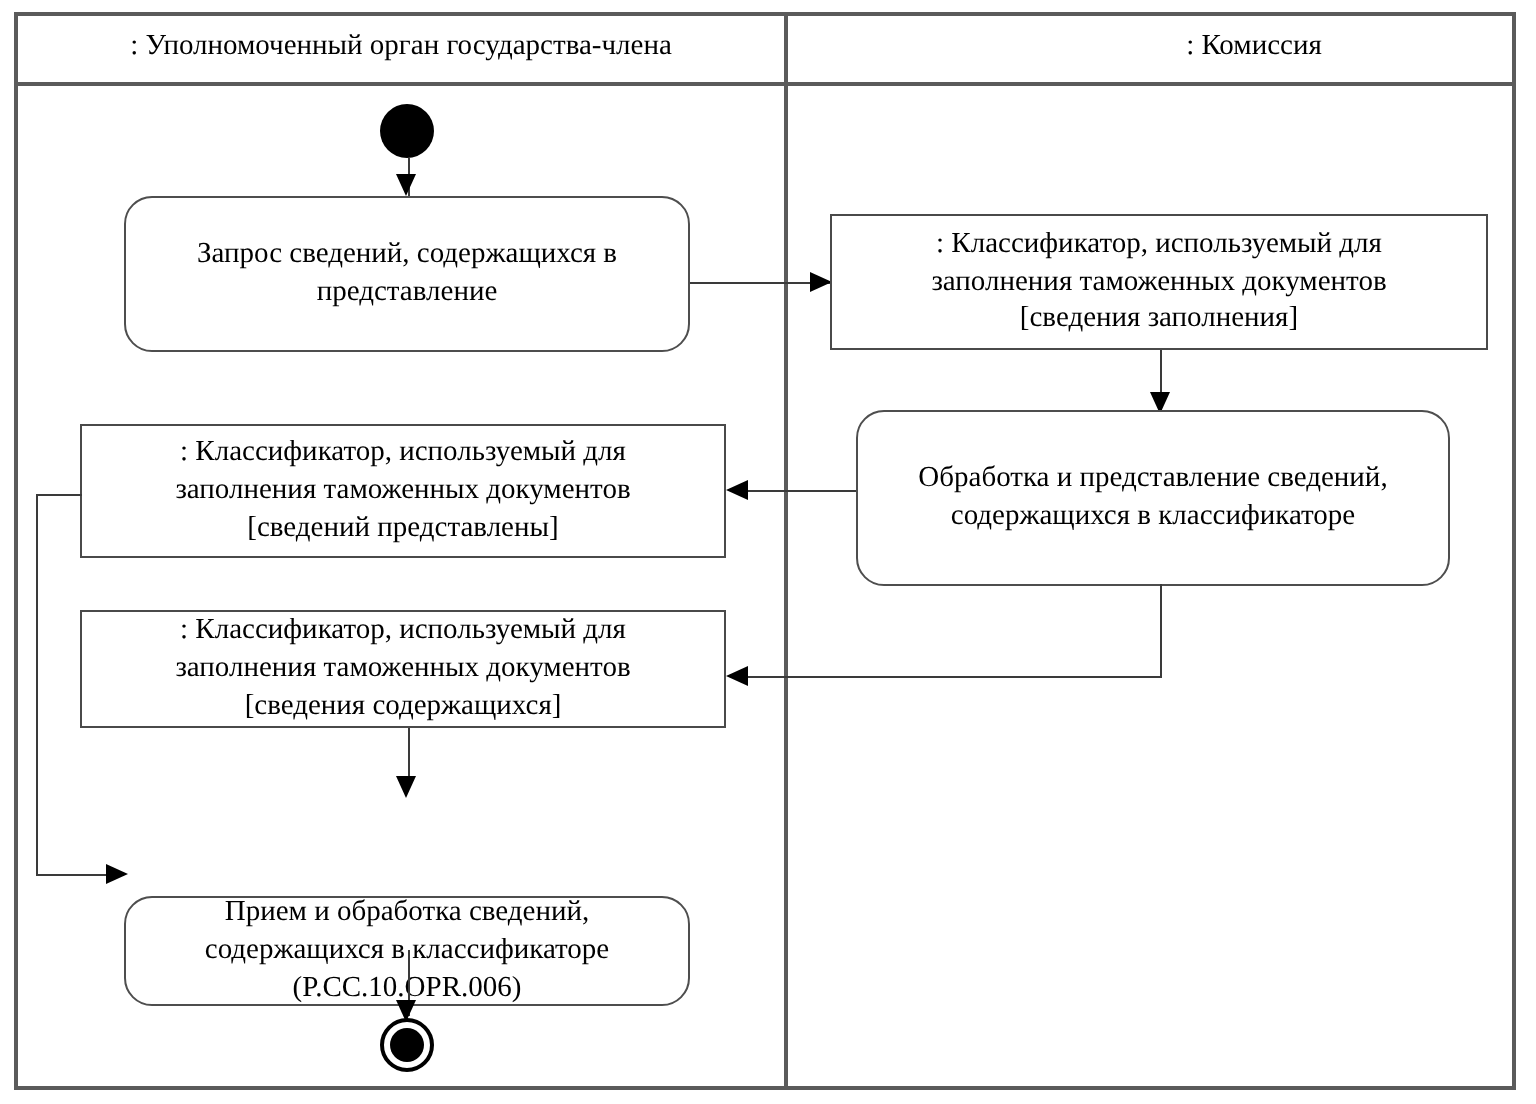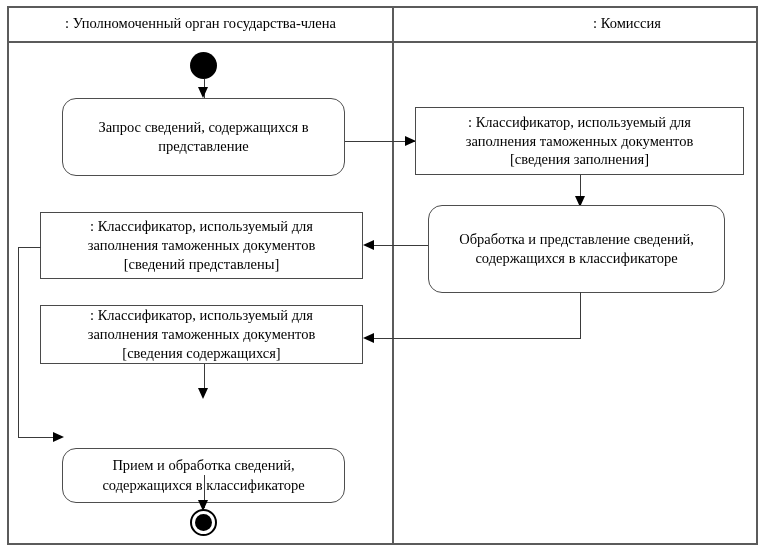--- a/index.html
+++ b/index.html
@@ -136,20 +136,21 @@
   <div class="arrow arrow-down" style="left:198px;top:388px;"></div>
 
   <div class="edge-h" style="left:18px;top:247px;width:23px;"></div>
   <div class="edge-v" style="left:18px;top:247px;height:191px;"></div>
   <div class="edge-h" style="left:18px;top:437px;width:44px;"></div>
   <div class="arrow arrow-right" style="left:53px;top:431.5px;"></div>
 
   <div class="activity" style="left:62px;top:400px;width:283px;height:55px;margin-top:48px;">
     <span class="node-line">Прием и обработка сведений,</span>
     <span class="node-line">содержащихся в классификаторе</span>
+    <span class="node-line">(P.CC.10.OPR.006)</span>
   </div>
 
   <div class="edge-v" style="left:203.5px;top:475px;height:33px;"></div>
   <div class="arrow arrow-down" style="left:198px;top:500px;"></div>
   <div class="final-node" style="left:190px;top:509px;"></div>
 
   <div class="object-node" style="left:415px;top:107px;width:329px;height:68px;">
     <span class="node-line">: Классификатор, используемый для</span>
     <span class="node-line">заполнения таможенных документов</span>
     <span class="node-line">[сведения заполнения]</span>

